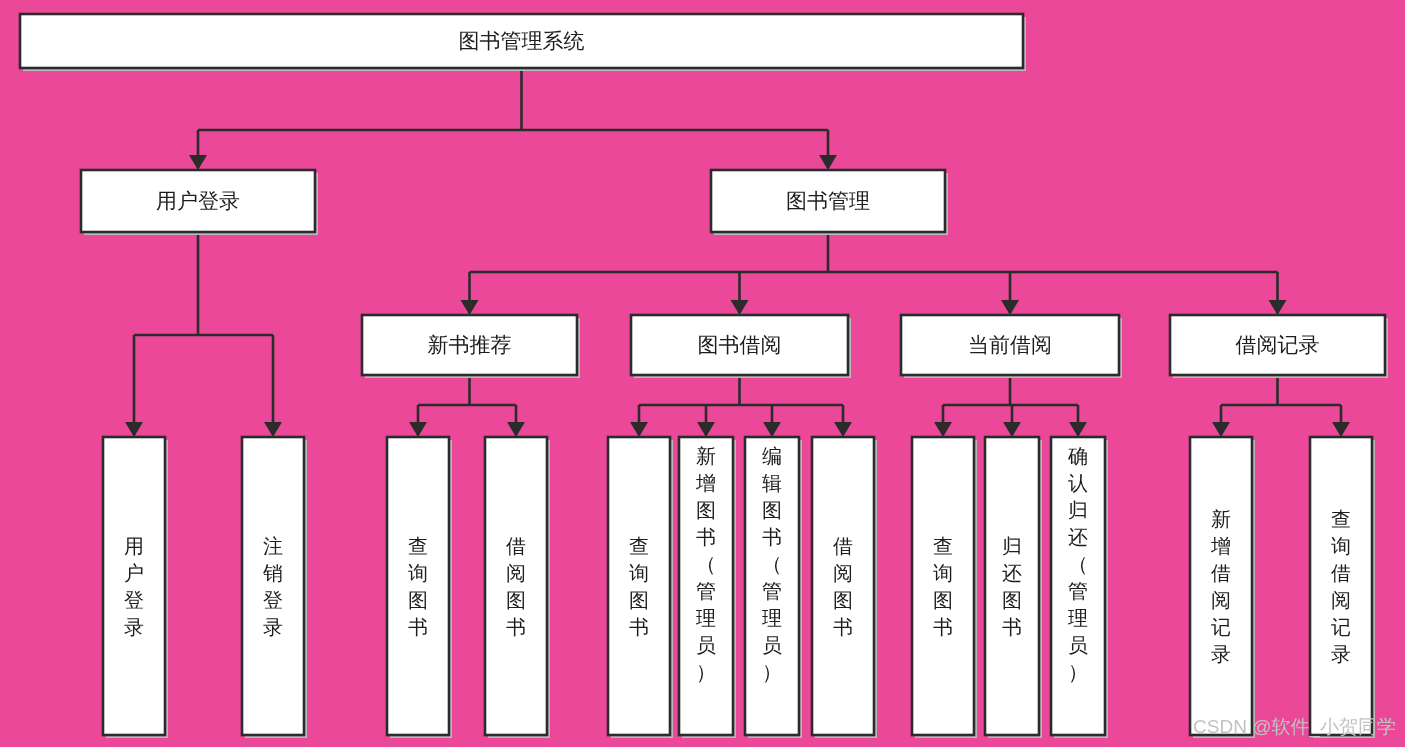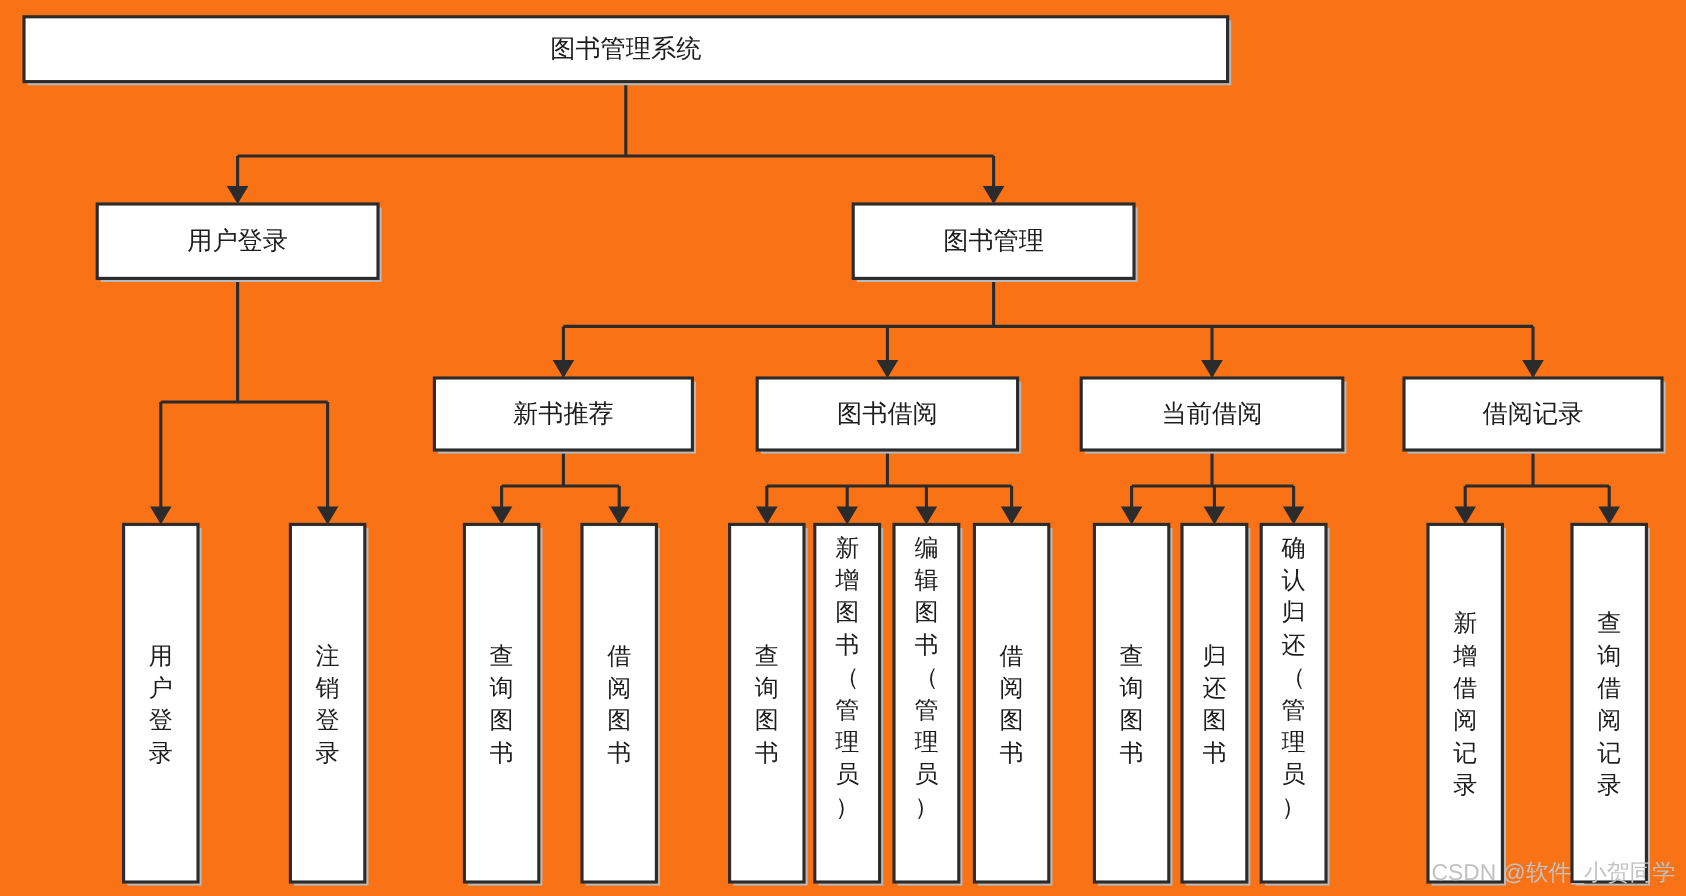--- a/index.html
+++ b/index.html
@@ -8,21 +8,21 @@
     padding: 0;
     background: #ffffff;
   }
   body {
     font-family: "Liberation Sans", "DejaVu Sans", sans-serif;
   }
   #diagram-root {
     position: relative;
     width: 1405px;
     height: 747px;
-    background: #f97316;
+    background: #ec4899;
     overflow: hidden;
   }
   svg#tree-svg {
     position: absolute;
     left: 0;
     top: 0;
     width: 1405px;
     height: 747px;
     display: block;
   }

